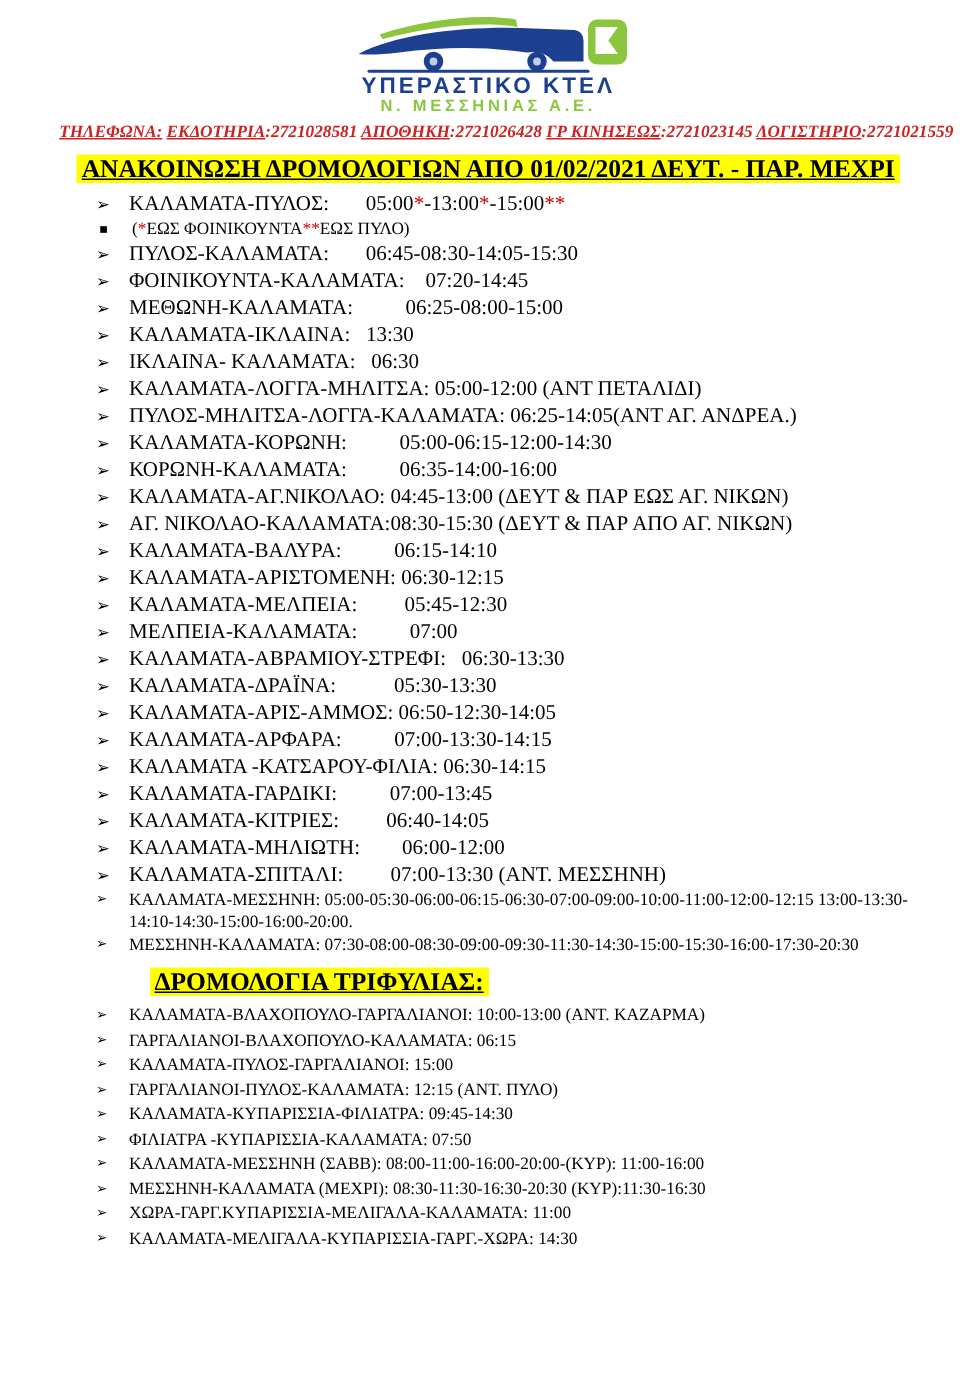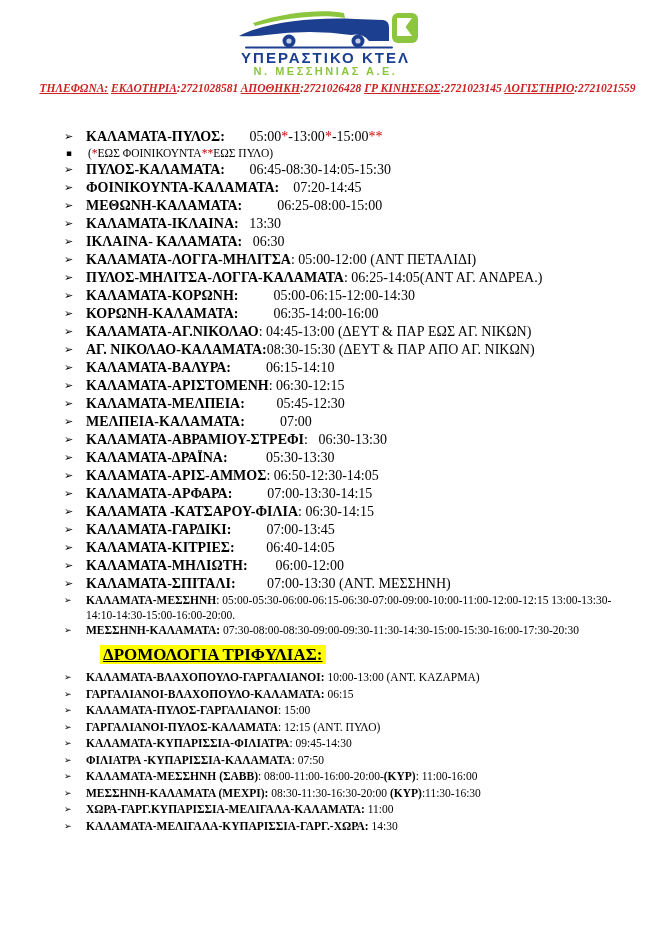--- a/index.html
+++ b/index.html
@@ -23,21 +23,21 @@
   #sections { margin-top:6px; padding-left:64px; padding-right:18px; }
   .row { display:flex; align-items:flex-start; }
   .row.big   { font-size:14px;   line-height:18px; }
   .row.small { font-size:11.5px; line-height:15px; }
   .row.sp    { line-height:16.5px; }
   .bullet { font-family:"DejaVu Sans", sans-serif; flex:0 0 22px; color:#000; }
   .row.big .bullet   { font-size:11px; }
   .row.small .bullet { font-size:9px;  }
   .bullet.sq { font-size:8px; padding-left:2px; }
   .rowtext { white-space:pre-wrap; flex:1; }
-  .b { font-weight:bold; }
+  .b { font-weight:normal; }
   .red { color:#cc0000; }
 
   .sec-header { font-weight:bold; font-size:17px; line-height:20px; }
   .sec-h1 { margin:7px 0 4px 0;padding-left:36px; }
   .sec-h2 { margin:15px 0 4px 0; }
 </style>
 </head>
 <body>
 
 <div class="page">
@@ -54,21 +54,21 @@
       <rect x="161" y="5" width="26" height="30" rx="6" fill="#8cc63f"></rect>
       <path d="M166 10 h15 l-6.5 9 6.5 9 h-15 z" fill="#ffffff"></path>
     </svg>
     <div class="logo-title">ΥΠΕΡΑΣΤΙΚΟ ΚΤΕΛ</div>
     <div class="logo-subtitle">Ν. ΜΕΣΣΗΝΙΑΣ Α.Ε.</div>
   </div>
 
   <div class="phones"><span><span class="ph-label">ΤΗΛΕΦΩΝΑ:</span><span> </span></span><span><span class="ph-label">ΕΚΔΟΤΗΡΙΑ</span><span>:2721028581 </span></span><span><span class="ph-label">ΑΠΟΘΗΚΗ</span><span>:2721026428 </span></span><span><span class="ph-label">ΓΡ ΚΙΝΗΣΕΩΣ</span><span>:2721023145 </span></span><span><span class="ph-label">ΛΟΓΙΣΤΗΡΙΟ</span><span>:2721021559</span></span></div>
 
   <div class="announce">
-    <br>
+    <span class="hl">ΑΝΑΚΟΙΝΩΣΗ ΔΡΟΜΟΛΟΓΙΩΝ ΑΠΟ 01/02/2021 ΔΕΥΤ. - ΠΑΡ. ΜΕΧΡΙ</span><br>
   </div>
 
   <div id="sections">
       <div class="row big">
         <span class="bullet ar">➢</span>
         <span class="rowtext"><span class="b">ΚΑΛΑΜΑΤΑ-ΠΥΛΟΣ:</span><span>       05:00</span><span class="red">*</span><span>-13:00</span><span class="red">*</span><span>-15:00</span><span class="red">**</span></span>
       </div>
       <div class="row small">
         <span class="bullet sq">▪</span>
         <span class="rowtext"><span>(</span><span class="red">*</span><span>ΕΩΣ ΦΟΙΝΙΚΟΥΝΤΑ</span><span class="red">**</span><span>ΕΩΣ ΠΥΛΟ)</span></span>
@@ -201,21 +201,21 @@
       <div class="row small sp">
         <span class="bullet ar">➢</span>
         <span class="rowtext"><span class="b">ΦΙΛΙΑΤΡΑ -ΚΥΠΑΡΙΣΣΙΑ-ΚΑΛΑΜΑΤΑ</span><span>: 07:50</span></span>
       </div>
       <div class="row small sp">
         <span class="bullet ar">➢</span>
         <span class="rowtext"><span class="b">ΚΑΛΑΜΑΤΑ-ΜΕΣΣΗΝΗ (ΣΑΒΒ)</span><span>: 08:00-11:00-16:00-20:00-</span><span class="b">(ΚΥΡ)</span><span>: 11:00-16:00</span></span>
       </div>
       <div class="row small sp">
         <span class="bullet ar">➢</span>
-        <span class="rowtext"><span class="b">ΜΕΣΣΗΝΗ-ΚΑΛΑΜΑΤΑ (ΜΕΧΡΙ):</span><span> 08:30-11:30-16:30-20:00 </span><span class="b">(ΚΥΡ)</span><span>:11:30-16:30</span></span>
+        <span class="rowtext"><span class="b">ΜΕΣΣΗΝΗ-ΚΑΛΑΜΑΤΑ (ΜΕΧΡΙ):</span><span> 08:30-11:30-16:30-20:30 </span><span class="b">(ΚΥΡ)</span><span>:11:30-16:30</span></span>
       </div>
       <div class="row small sp">
         <span class="bullet ar">➢</span>
         <span class="rowtext"><span class="b">ΧΩΡΑ-ΓΑΡΓ.ΚΥΠΑΡΙΣΣΙΑ-ΜΕΛΙΓΑΛΑ-ΚΑΛΑΜΑΤΑ:</span><span> 11:00</span></span>
       </div>
       <div class="row small sp">
         <span class="bullet ar">➢</span>
         <span class="rowtext"><span class="b">ΚΑΛΑΜΑΤΑ-ΜΕΛΙΓΑΛΑ-ΚΥΠΑΡΙΣΣΙΑ-ΓΑΡΓ.-ΧΩΡΑ:</span><span> 14:30</span></span>
       </div>
     </div>

